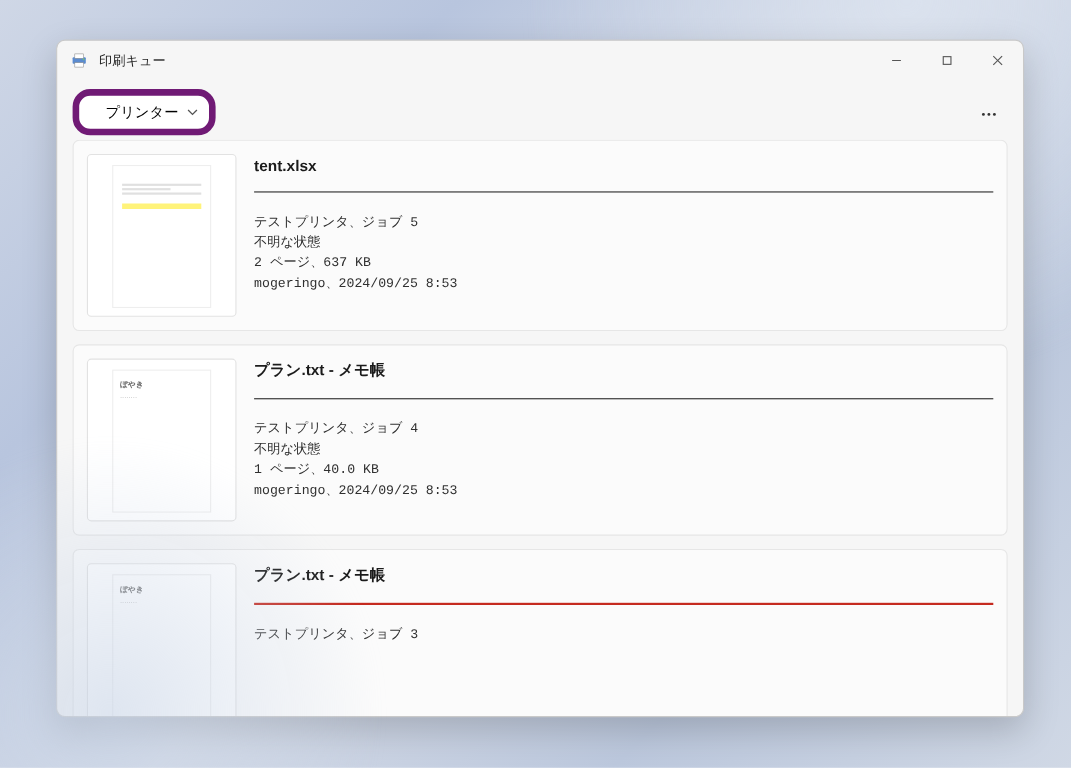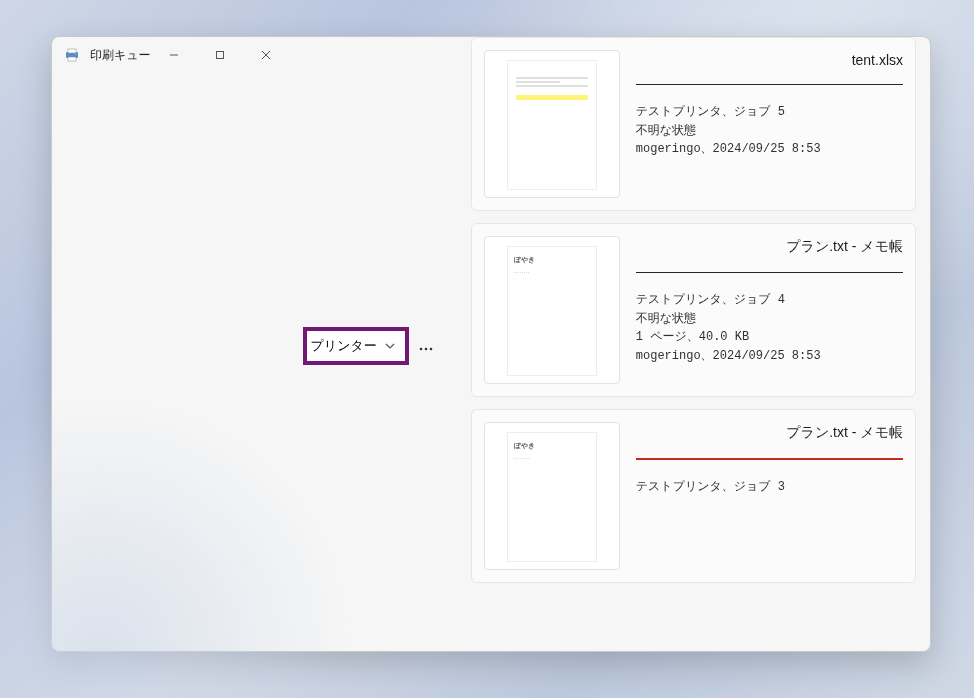--- a/index.html
+++ b/index.html
@@ -30,21 +30,21 @@
 
   .window {
     position: absolute;
     left: 51px; top: 36px;
     width: 880px; height: 616px;
     background: #f6f6f6;
     border: 1px solid #c9c9c9;
     border-radius: 8px;
     box-shadow: 0 12px 32px rgba(0,0,0,.18);
     display: flex;
-    flex-direction: row;
+    flex-direction: column;
     overflow: hidden;
   }
 
   .titlebar {
     height: 36px;
     display: flex;
     align-items: center;
     padding: 0 0 0 12px;
     flex-shrink: 0;
   }
@@ -68,23 +68,23 @@
   }
   .win-btn svg { width: 10px; height: 10px; }
 
   .toolbar {
     padding: 8px 14px 4px 14px;
     display: flex;
     align-items: center;
   }
   .printer-dd {
     background: #fff;
-    border: 4px solid #701a75;
-    border-radius: 0;
-    padding: 6px 10px 6px 4px;
+    border: 6px solid #701a75;
+    border-radius: 16px;
+    padding: 6px 10px 6px 24px;
     font-size: 13px;
     display: flex; align-items: center;
     gap: 8px;
   }
   .chev { width: 10px; height: 10px; }
 
   .more-btn {
     margin-left: auto;
     width: 34px; height: 30px;
     display: flex; align-items: center; justify-content: center;
@@ -148,24 +148,23 @@
   .page .txt {
     position: absolute;
     left: 6px;
     font-size: 7px;
     color: #666;
   }
 
   .job-body { flex: 1; min-width: 0; }
   .job-title {
     font-size: 14px;
-    font-weight: 400;
+    font-weight: 700;
     color: #1b1b1b;
     padding-top: 2px;
-    text-align: right;
   }
   .job-sep {
     border: none;
     border-top: 1px solid #282828;
     margin: 16px 0 18px 0;
   }
   .job-sep.err {
     border-top: 2px solid #c52a1f;
   }
   .meta {
@@ -240,20 +239,21 @@
             <div class="pl" style="top:24px"></div>
             <div class="hl" style="top:34px"></div>
           </div>
         </div>
         <div class="job-body">
           <div class="job-title">tent.xlsx</div>
           <hr class="job-sep">
           <div class="meta">
             <div>テストプリンタ、ジョブ 5</div>
             <div>不明な状態</div>
+            <div>2 ページ、637 KB</div>
             <div>mogeringo、2024/09/25 8:53</div>
           </div>
         </div>
       </div>
       <div class="job-card">
         <div class="thumb">
           <div class="page">
             <span class="txt" style="top:8px;font-weight:bold">ぼやき</span>
             <span class="txt" style="top:20px;color:#bbb">........</span>
           </div>

